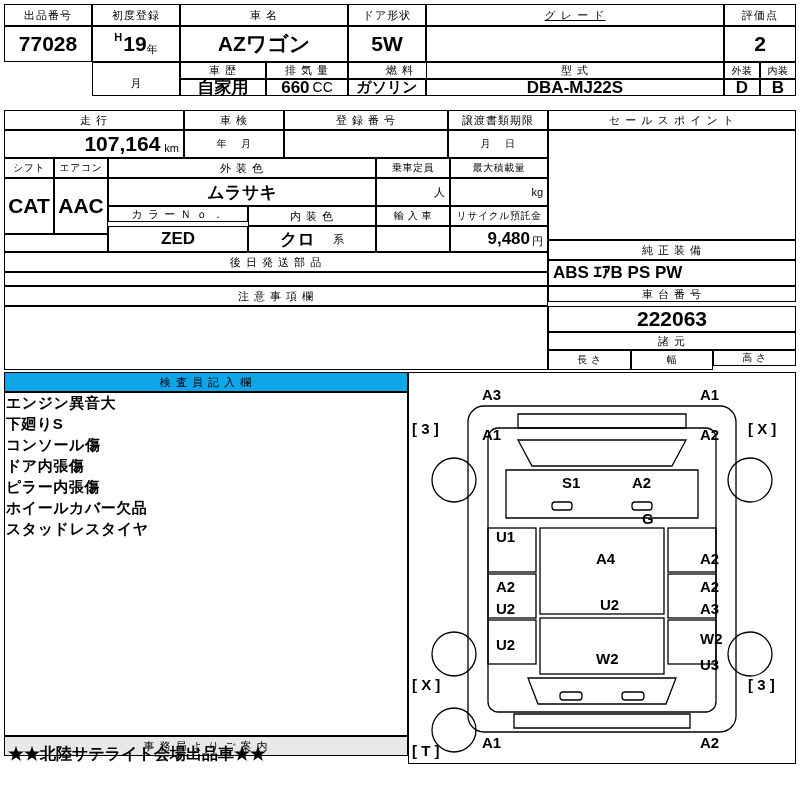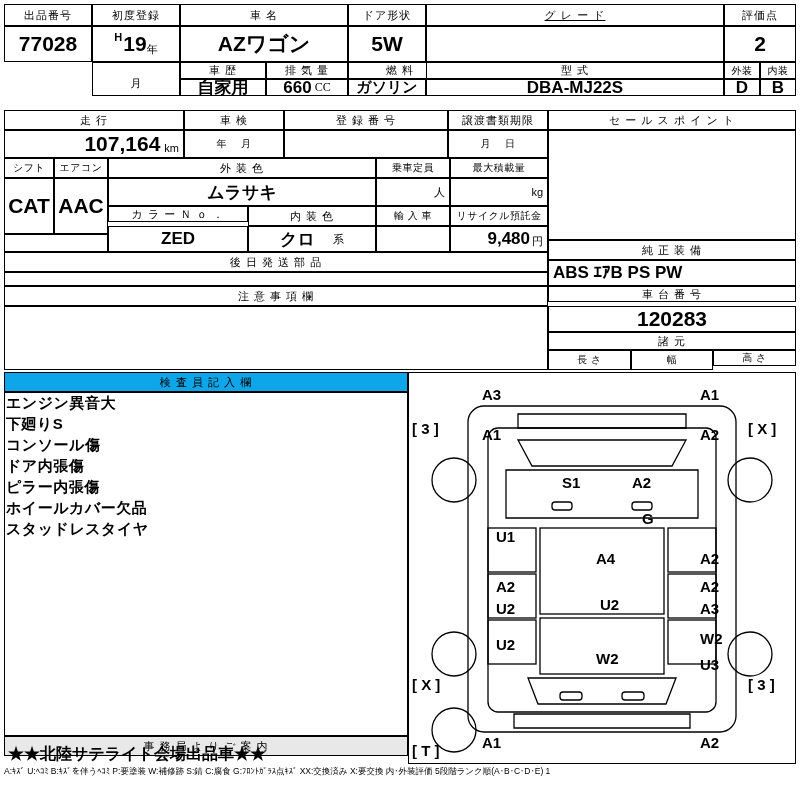--- a/index.html
+++ b/index.html
@@ -41,21 +41,21 @@
   .sp-body { }
 
   
   #diagram { position:absolute; left:410px; top:378px; width:385px; height:382px; }
 
   .footnote {
     position:absolute; left:4px; top:766px; width:792px;
     font-size:8.5px; letter-spacing:0; color:#000;
   }
 
-  .small-unit { font-size:12px; font-weight:normal;font-family:Liberation Serif, serif; }
+  .small-unit { font-size:14px; font-weight:normal; }
   .u { font-size:11px; font-weight:normal; }
 </style>
 </head>
 <body>
 
 <div class="sheet">
 
   <div class="c lbl" style="left:4px; top:4px; width:88px; height:22px;">出品番号</div>
   <div class="c val-lg" style="left:4px; top:26px; width:88px; height:36px;">77028</div>
 
@@ -164,21 +164,21 @@
   <div class="c lbl" style="left:4px; top:252px; width:544px; height:20px;">後 日 発 送 部 品</div>
   <div class="c" style="left:4px; top:272px; width:544px; height:14px;"></div>
 
   <div class="c val left" style="left:548px; top:260px; width:248px; height:26px;">ABS ｴｱB PS PW</div>
   <div class="c lbl" style="left:548px; top:240px; width:248px; height:20px;">純 正 装 備</div>
 
   <div class="c lbl" style="left:4px; top:286px; width:544px; height:20px;">注 意 事 項 欄</div>
   <div class="c txt left" style="left:4px; top:306px; width:544px; height:64px; align-items:flex-start; padding-top:3px;"></div>
 
   <div class="c lbl" style="left:548px; top:286px; width:248px; height:16px;">車 台 番 号</div>
-  <div class="c val-lg" style="left:548px; top:306px; width:248px; height:26px;">120283</div>
+  <div class="c val-lg" style="left:548px; top:306px; width:248px; height:26px;">222063</div>
   <div class="c lbl" style="left:548px; top:332px; width:248px; height:18px;">諸  元</div>
   <div class="c lbl-sm" style="left:548px; top:350px; width:83px; height:20px;">長 さ</div>
   <div class="c lbl-sm" style="left:631px; top:350px; width:82px; height:20px;">幅</div>
   <div class="c lbl-sm" style="left:713px; top:350px; width:83px; height:16px;">高 さ</div>
 
   <div class="c lbl" style="left:4px; top:372px; width:404px; height:20px; background:#0ea5e9;">検 査 員 記 入 欄</div>
   <div class="c" style="left:4px; top:392px; width:404px; height:344px;"></div>
   <div class="notes">
     <div>エンジン異音大</div>
     <div>下廻りS</div>
@@ -261,15 +261,14 @@
       <text x="290" y="266">W2</text>
       <text x="290" y="292">U3</text>
       <text x="2" y="312">[ X ]</text>
       <text x="338" y="312">[ 3 ]</text>
       <text x="72" y="370">A1</text>
       <text x="290" y="370">A2</text>
       <text x="2" y="378">[ T ]</text>
     </g>
   </svg>
 
-  <div class="footnote">A:ｷｽﾞ U:ﾍｺﾐ B:ｷｽﾞを伴うﾍｺﾐ P:要塗装 W:補修跡 S:錆 C:腐食 G:ﾌﾛﾝﾄｶﾞﾗｽ点ｷｽﾞ XX:交換済み X:要交換  内･外装評価  5段階ランク順(A･B･C･D･E) 1</div>
 
 </div>
 
 </body></html>

